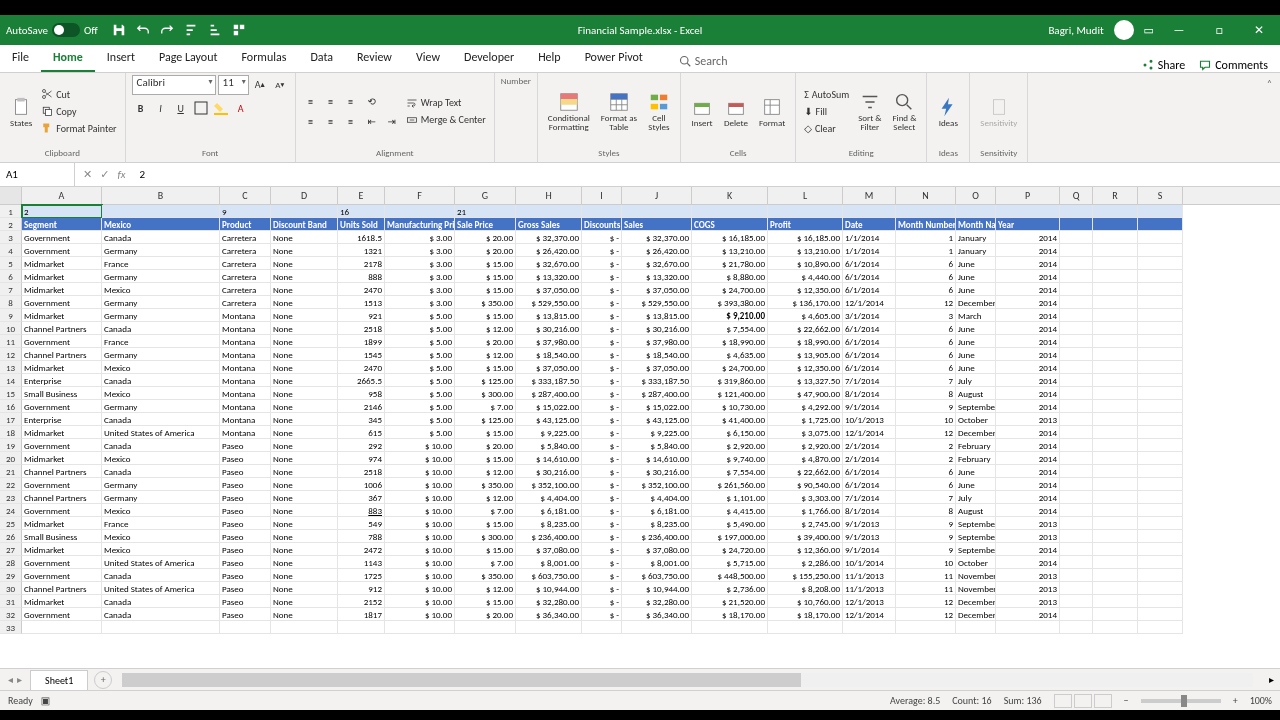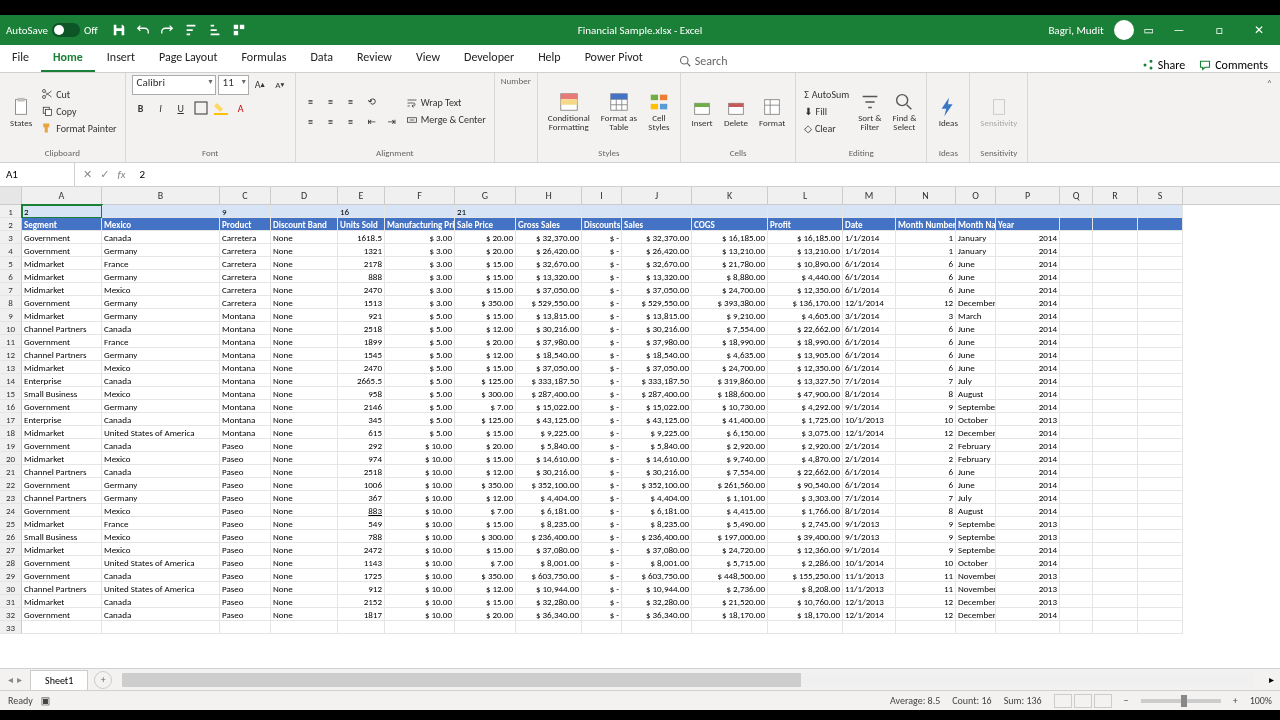--- a/index.html
+++ b/index.html
@@ -622,21 +622,21 @@
           <div class="cell" style="width: 80px;">Midmarket</div>
           <div class="cell" style="width: 118px;">Germany</div>
           <div class="cell" style="width: 51px;">Montana</div>
           <div class="cell" style="width: 67px;">None</div>
           <div class="cell num" style="width: 47px;">921</div>
           <div class="cell num" style="width: 70px;">$           5.00</div>
           <div class="cell num" style="width: 61px;">$     15.00</div>
           <div class="cell num" style="width: 66px;">$     13,815.00</div>
           <div class="cell num" style="width: 40px;">$         -</div>
           <div class="cell num" style="width: 70px;">$     13,815.00</div>
-          <div class="cell num" style="width: 76px;">$     9,210.00</div>
+          <div class="cell num" style="width: 76px; font-weight: bold;">$     9,210.00</div>
           <div class="cell num" style="width: 75px;">$     4,605.00</div>
           <div class="cell" style="width: 53px;">3/1/2014</div>
           <div class="cell num" style="width: 60px;">3</div>
           <div class="cell" style="width: 40px;">March</div>
           <div class="cell num" style="width: 64px;">2014</div>
           <div class="cell" style="width: 33px;"></div>
           <div class="cell" style="width: 45px;"></div>
           <div class="cell" style="width: 45px;"></div>
         </div>
         <div class="data-row ">
@@ -754,21 +754,21 @@
           <div class="cell" style="width: 80px;">Small Business</div>
           <div class="cell" style="width: 118px;">Mexico</div>
           <div class="cell" style="width: 51px;">Montana</div>
           <div class="cell" style="width: 67px;">None</div>
           <div class="cell num" style="width: 47px;">958</div>
           <div class="cell num" style="width: 70px;">$           5.00</div>
           <div class="cell num" style="width: 61px;">$   300.00</div>
           <div class="cell num" style="width: 66px;">$   287,400.00</div>
           <div class="cell num" style="width: 40px;">$         -</div>
           <div class="cell num" style="width: 70px;">$   287,400.00</div>
-          <div class="cell num" style="width: 76px;">$ 188,600.00</div>
+          <div class="cell num" style="width: 76px;">$ 121,400.00</div>
           <div class="cell num" style="width: 75px;">$   47,900.00</div>
           <div class="cell" style="width: 53px;">8/1/2014</div>
           <div class="cell num" style="width: 60px;">8</div>
           <div class="cell" style="width: 40px;">August</div>
           <div class="cell num" style="width: 64px;">2014</div>
           <div class="cell" style="width: 33px;"></div>
           <div class="cell" style="width: 45px;"></div>
           <div class="cell" style="width: 45px;"></div>
         </div>
         <div class="data-row ">

